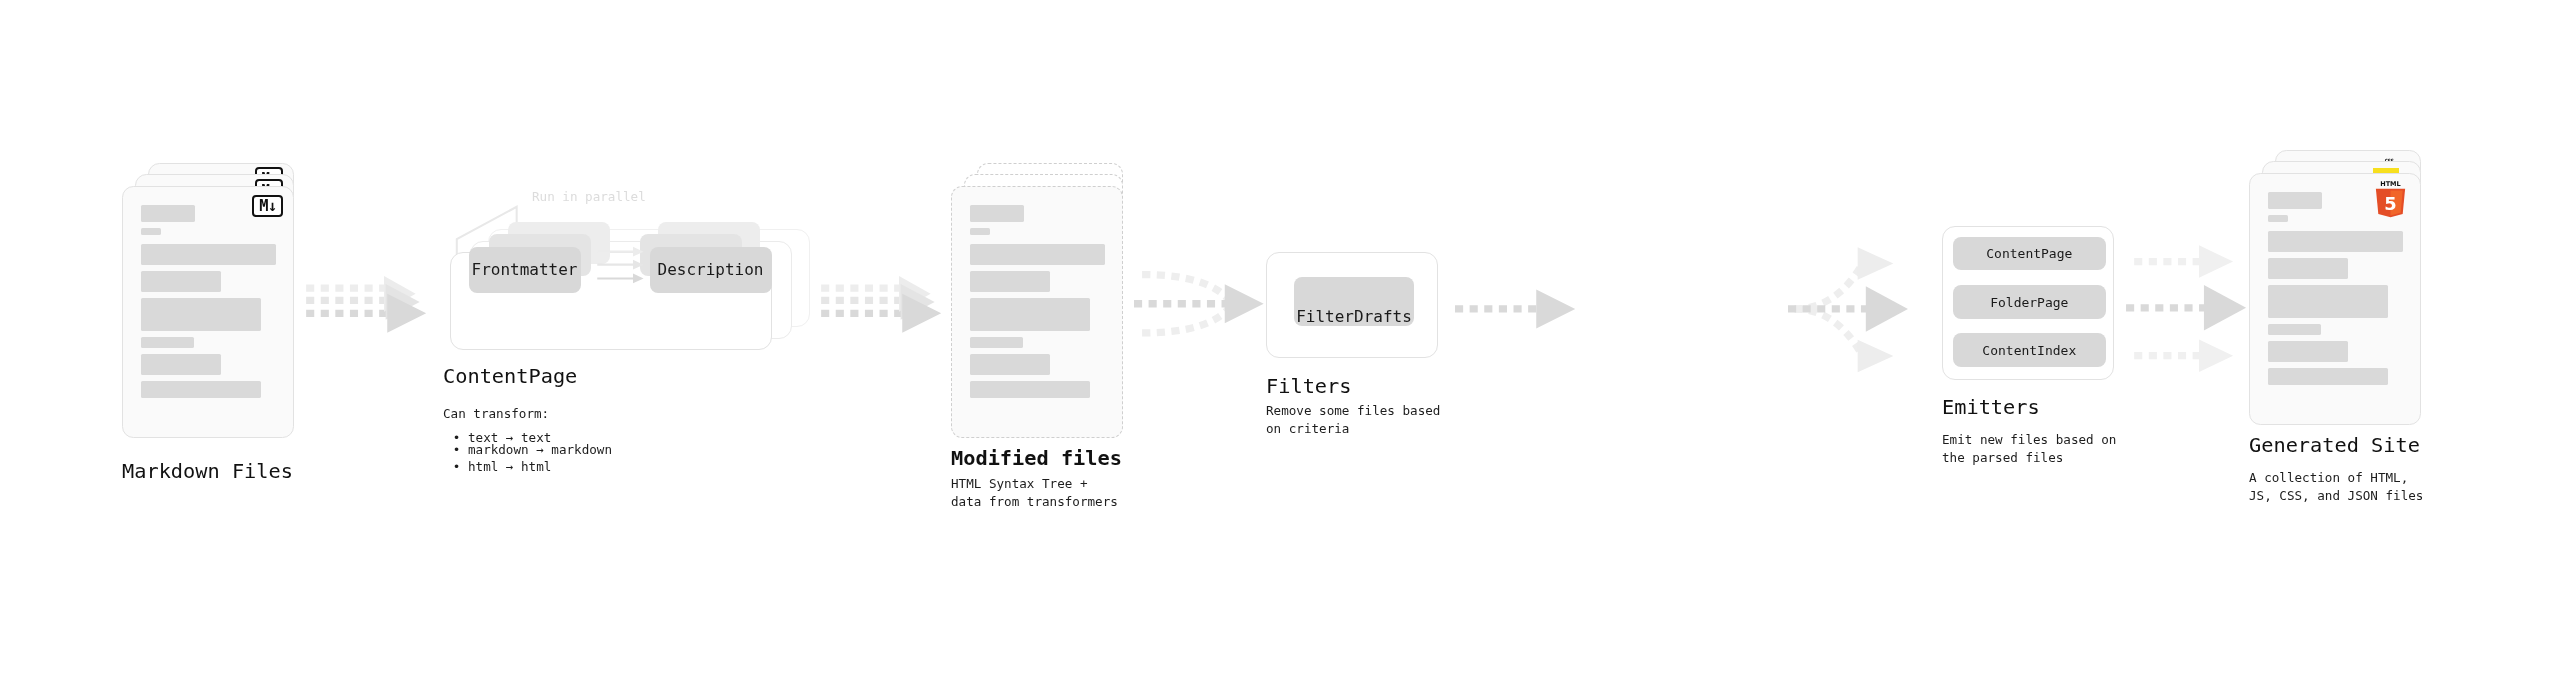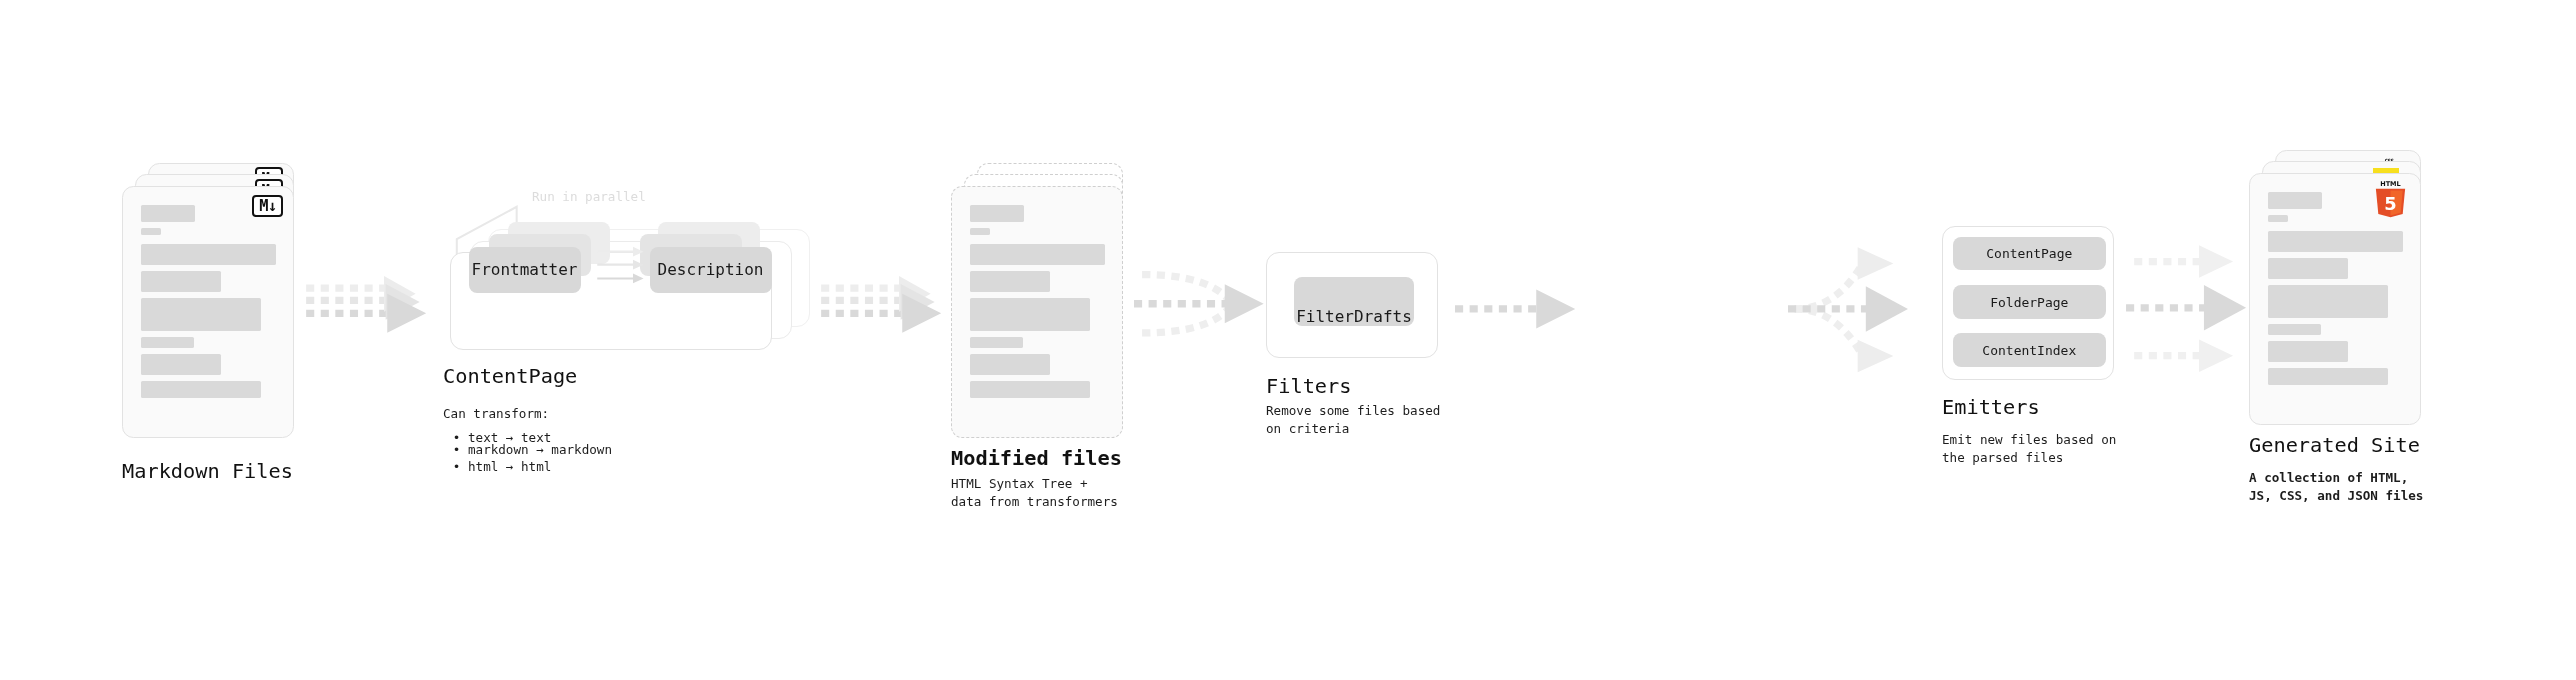--- a/index.html
+++ b/index.html
@@ -318,18 +318,18 @@
           <div class="bar" style="left:18px;top:57px;width:135px;height:21px;"></div>
           <div class="bar" style="left:18px;top:84px;width:80px;height:21px;"></div>
           <div class="bar" style="left:18px;top:111px;width:120px;height:33px;"></div>
           <div class="bar" style="left:18px;top:150px;width:53px;height:11.4px;"></div>
           <div class="bar" style="left:18px;top:167px;width:80px;height:21px;"></div>
           <div class="bar" style="left:18px;top:194px;width:120px;height:17px;"></div>
         </div>
       </div>
     </div>
     <div class="title" style="left:0px;top:283px;">Generated Site</div>
-    <div class="subtitle" style="left:0px;top:319px;font-weight:bold;">A collection of HTML,
+    <div class="subtitle" style="left:0px;top:319px;">A collection of HTML,
 JS, CSS, and JSON files</div>
   </div>
 
 </div>
 
 
 </body></html>

